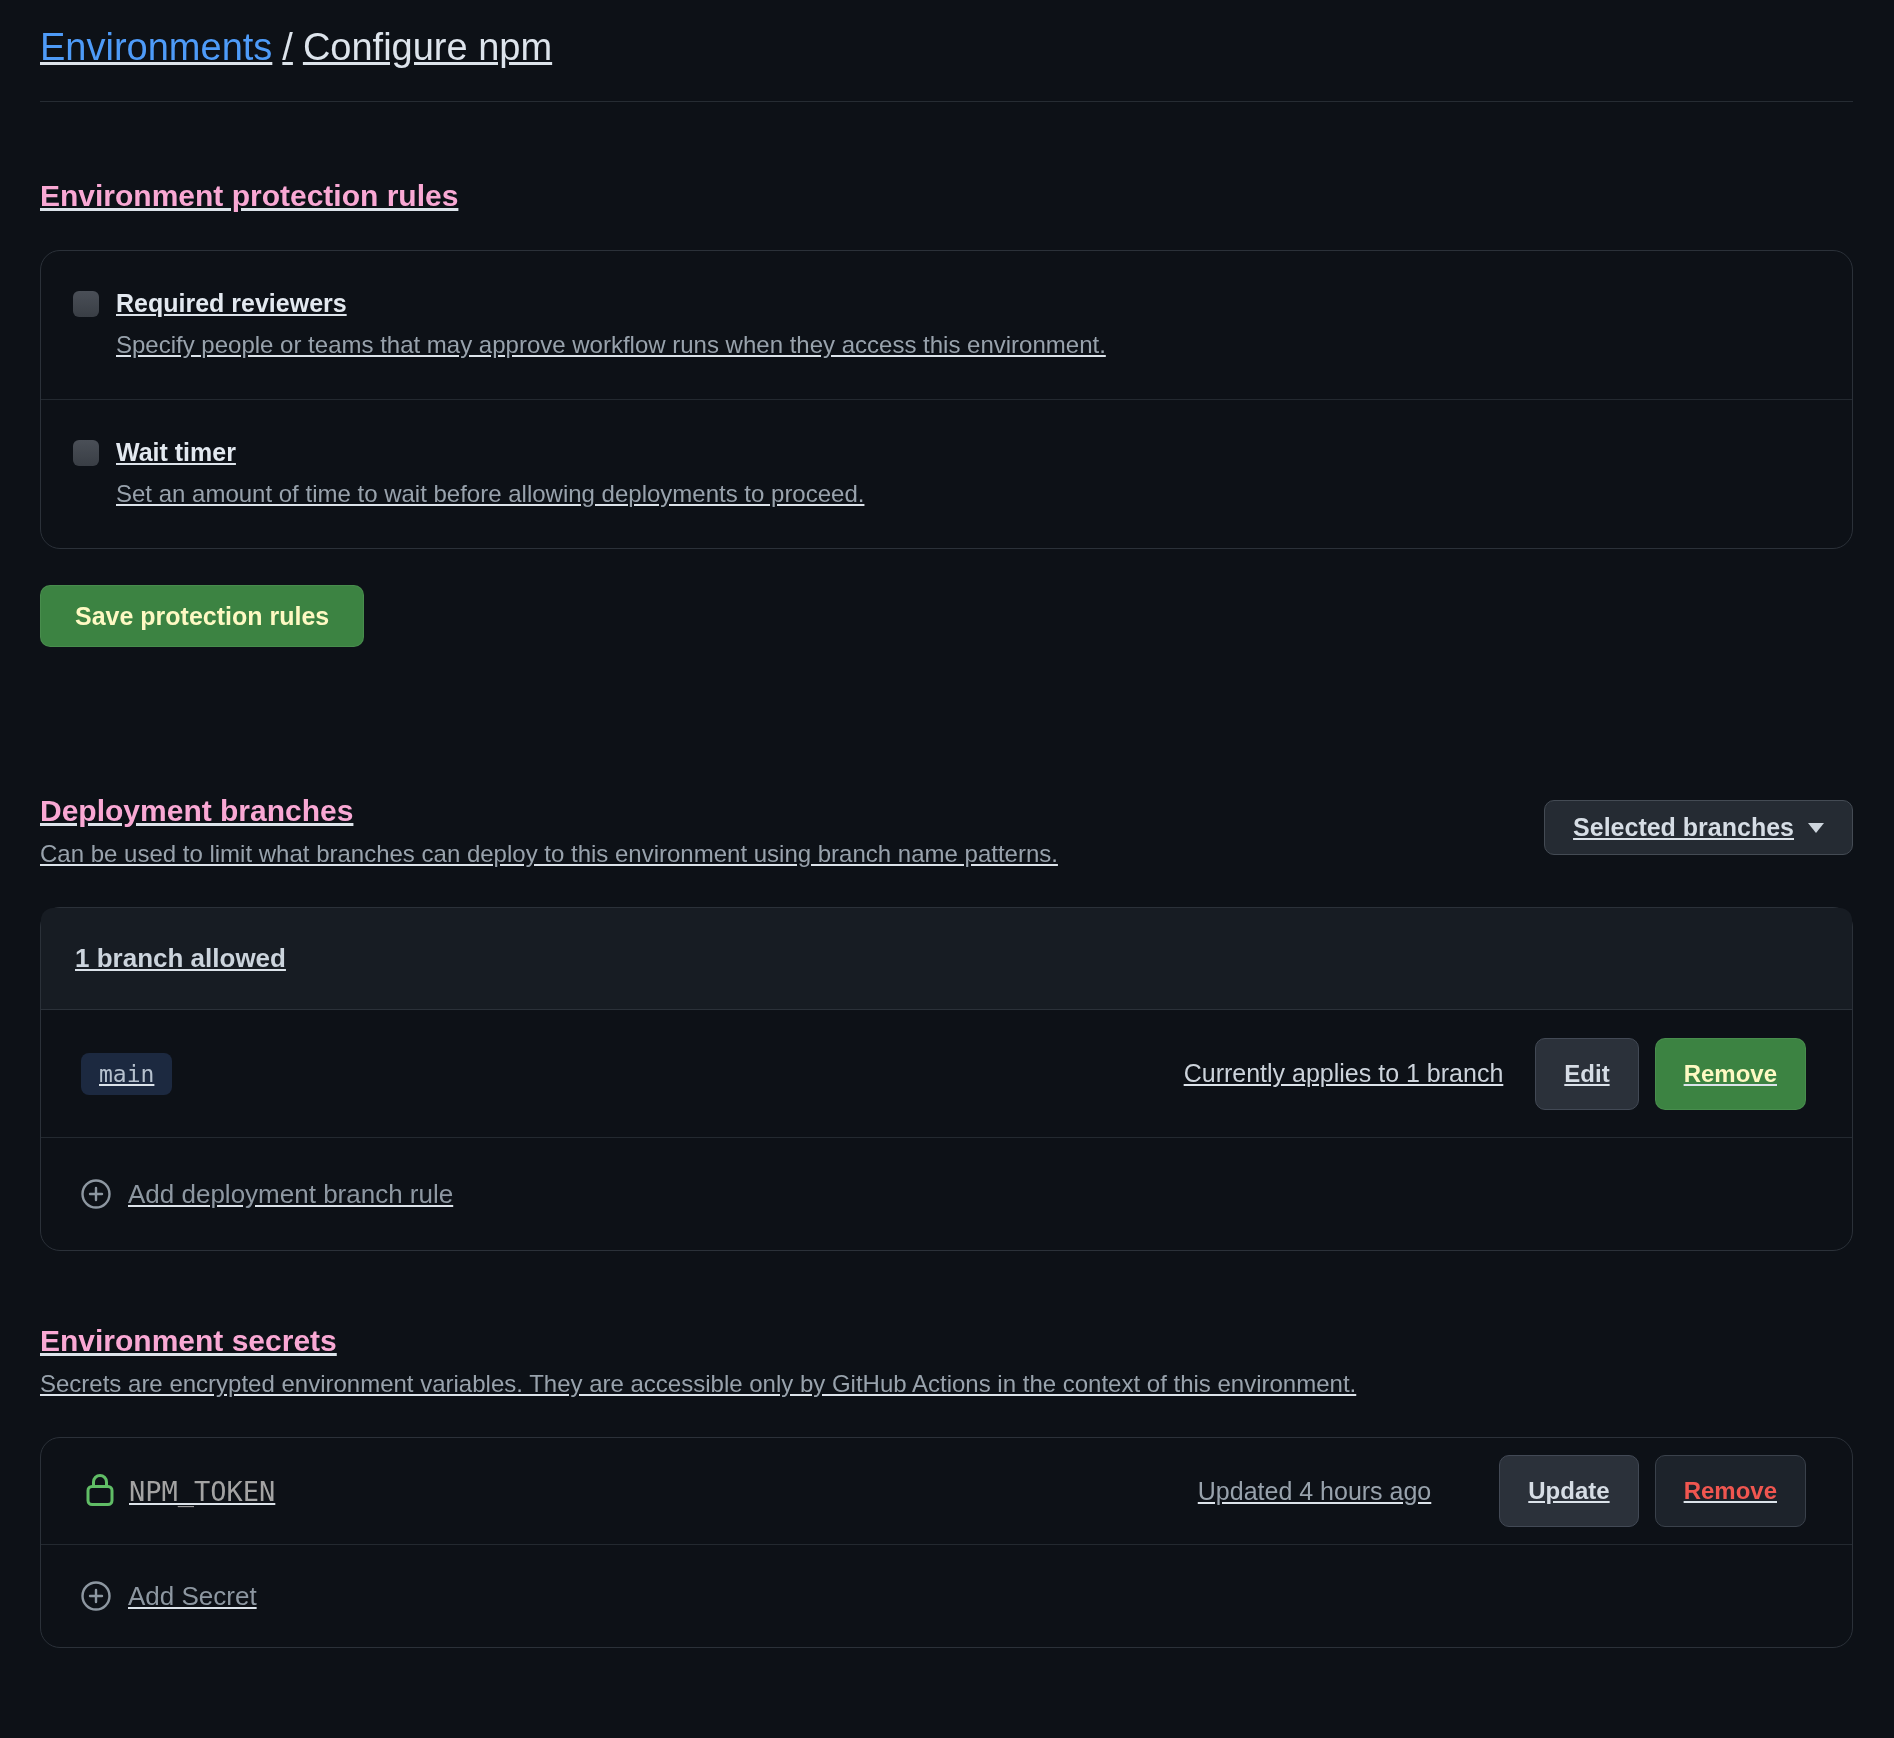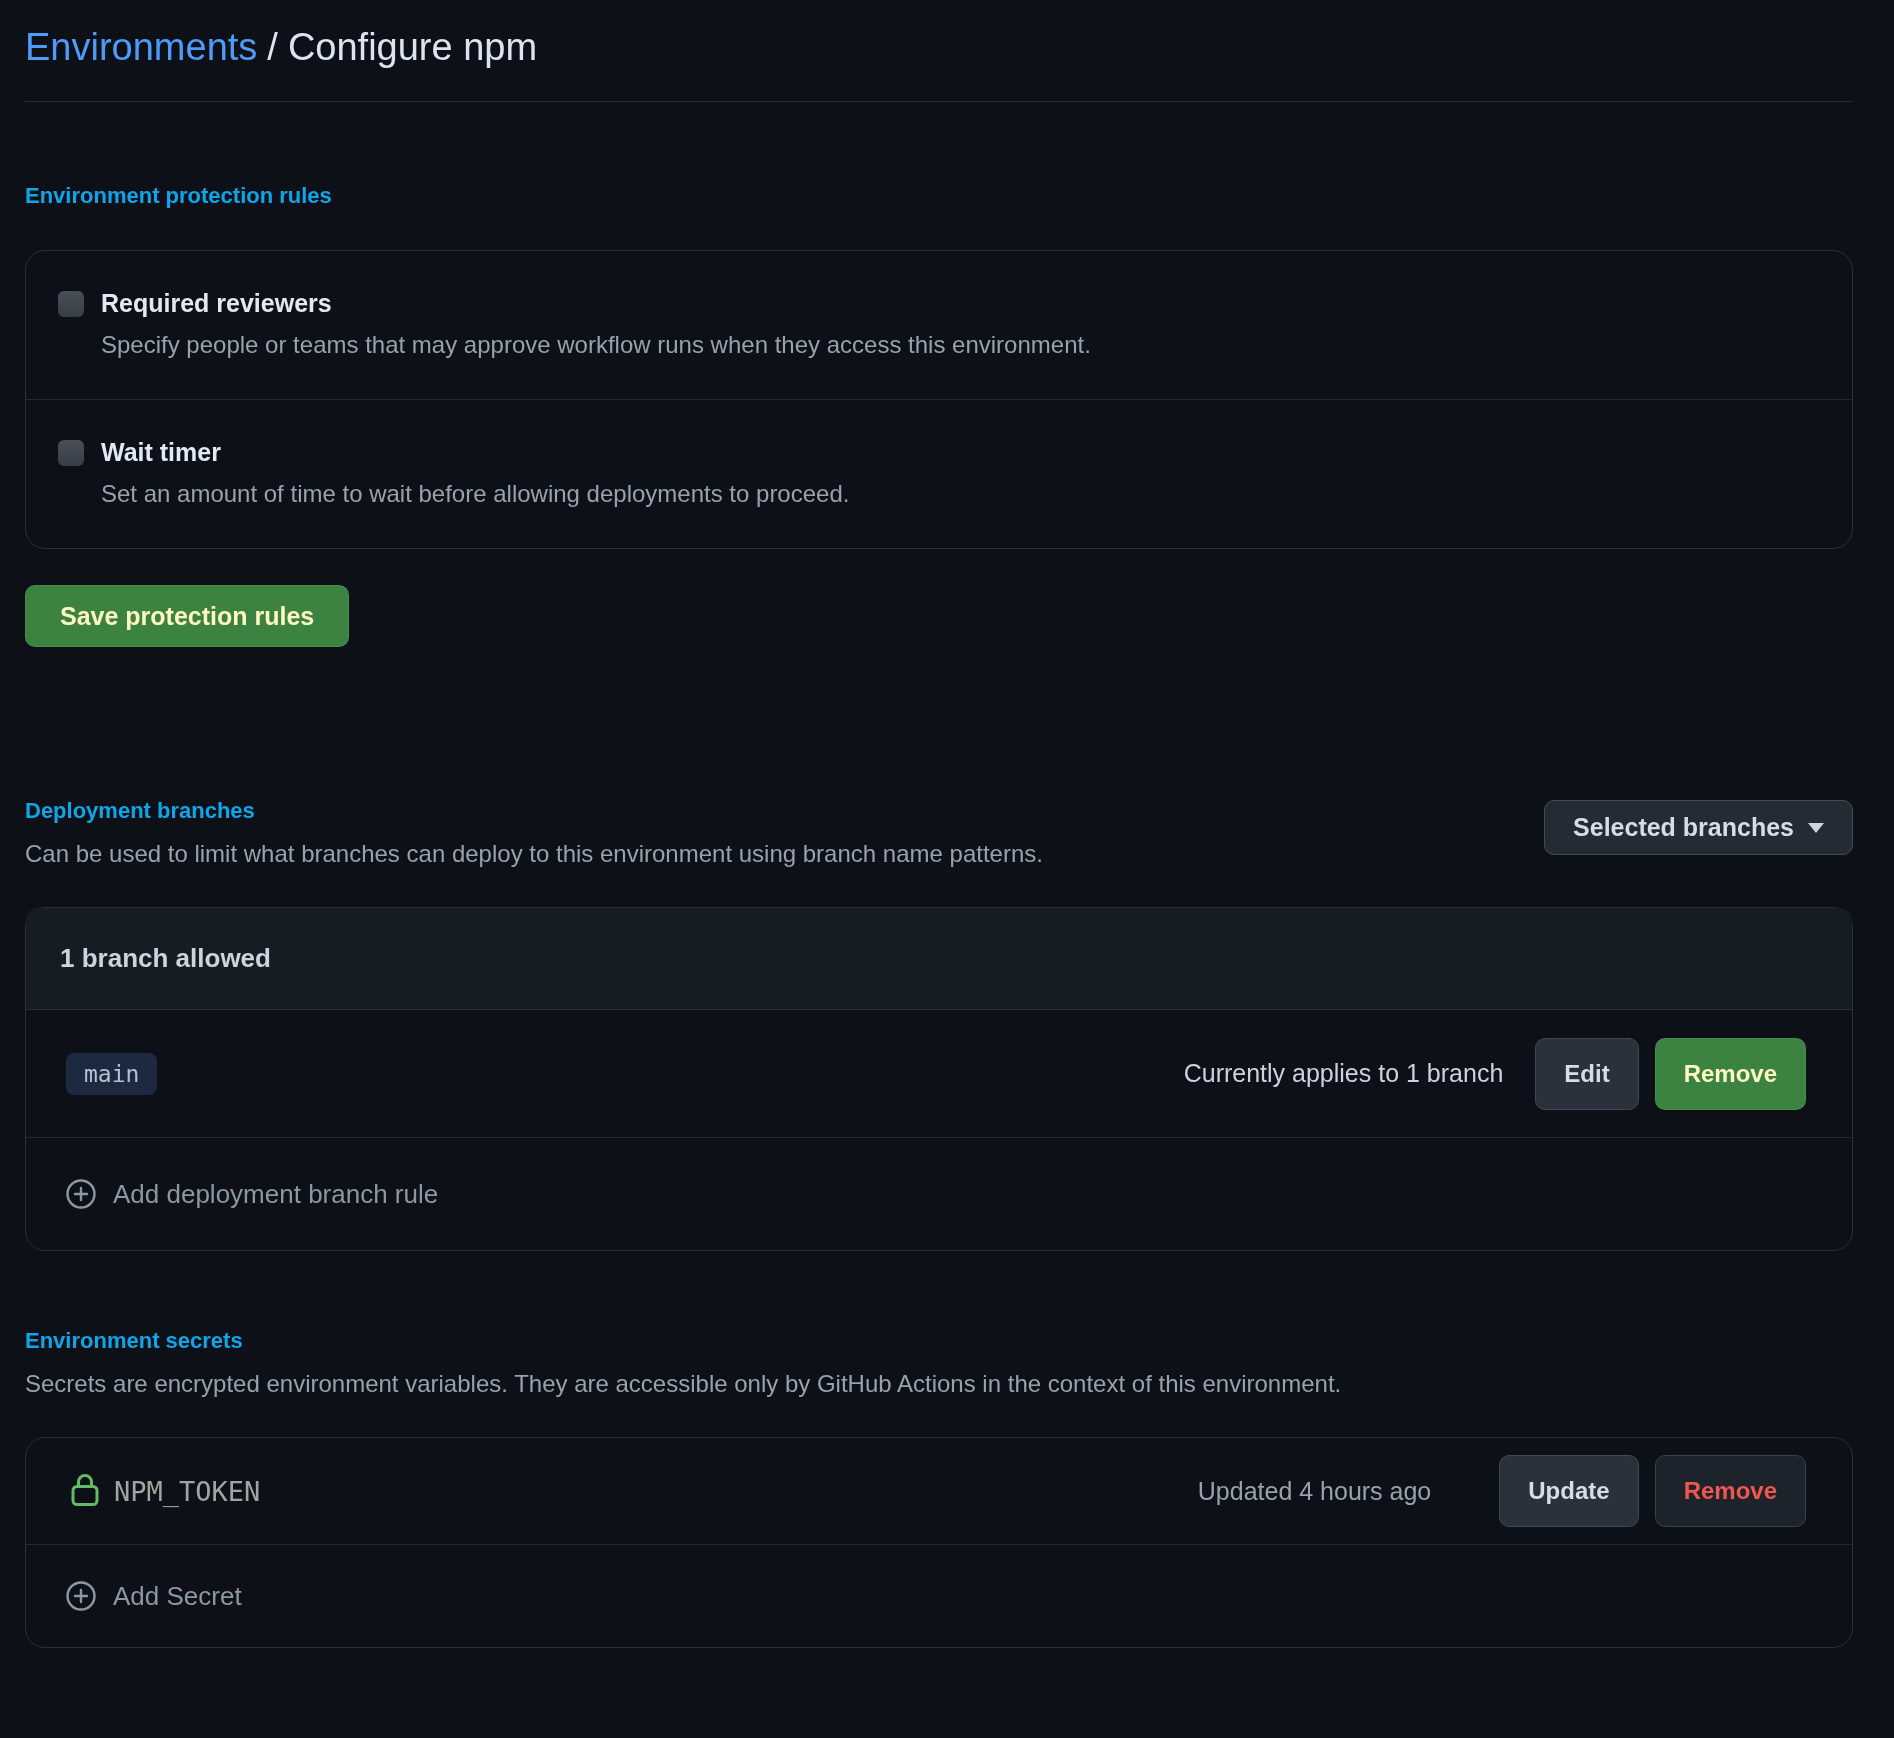--- a/index.html
+++ b/index.html
@@ -3,30 +3,30 @@
 <meta charset="utf-8">
 <style>
   * { margin: 0; padding: 0; box-sizing: border-box; }
   html, body { background: #0d1117; }
   body {
     width: 1894px; min-height: 1738px;
     font-family: "Liberation Sans", sans-serif;
     color: #dce3ea;
     -webkit-font-smoothing: antialiased;
   }
-  .wrap { padding: 0 41px 40px 25px; }
+  .wrap { padding: 0 41px 40px 40px; text-decoration: underline; }
 
   
   .page-header { padding-top: 22px; height: 102px; border-bottom: 1px solid #262c33; }
   .page-title { font-size: 38px; font-weight: 400; line-height: 50px; color: #dde4ec; }
   .page-title a { color: #4e9bf8; text-decoration: none; cursor: pointer; }
   .page-title .sep { color: #dde4ec; margin: 0 10px; }
 
   
-  .section-heading { font-size: 22px; font-weight: 700; color: #0ea5e9; line-height: 36px; }
+  .section-heading { font-size: 30px; font-weight: 700; color: #f9a8d4; line-height: 36px; }
   .section-desc { font-size: 24px; color: #98a2ac; line-height: 34px; margin-top: 8px; }
   .sect-protection { margin-top: 76px; }
   .sect-branches { margin-top: 146px; display: flex; justify-content: space-between; align-items: flex-start; }
   .sect-secrets { margin-top: 72px; }
 
   
   .box { border: 1px solid #2b3139; border-radius: 20px; margin-top: 36px; background: #0d1117; }
   .box-row { border-bottom: 1px solid #232930; }
   .box-row:last-child { border-bottom: none; }
 

